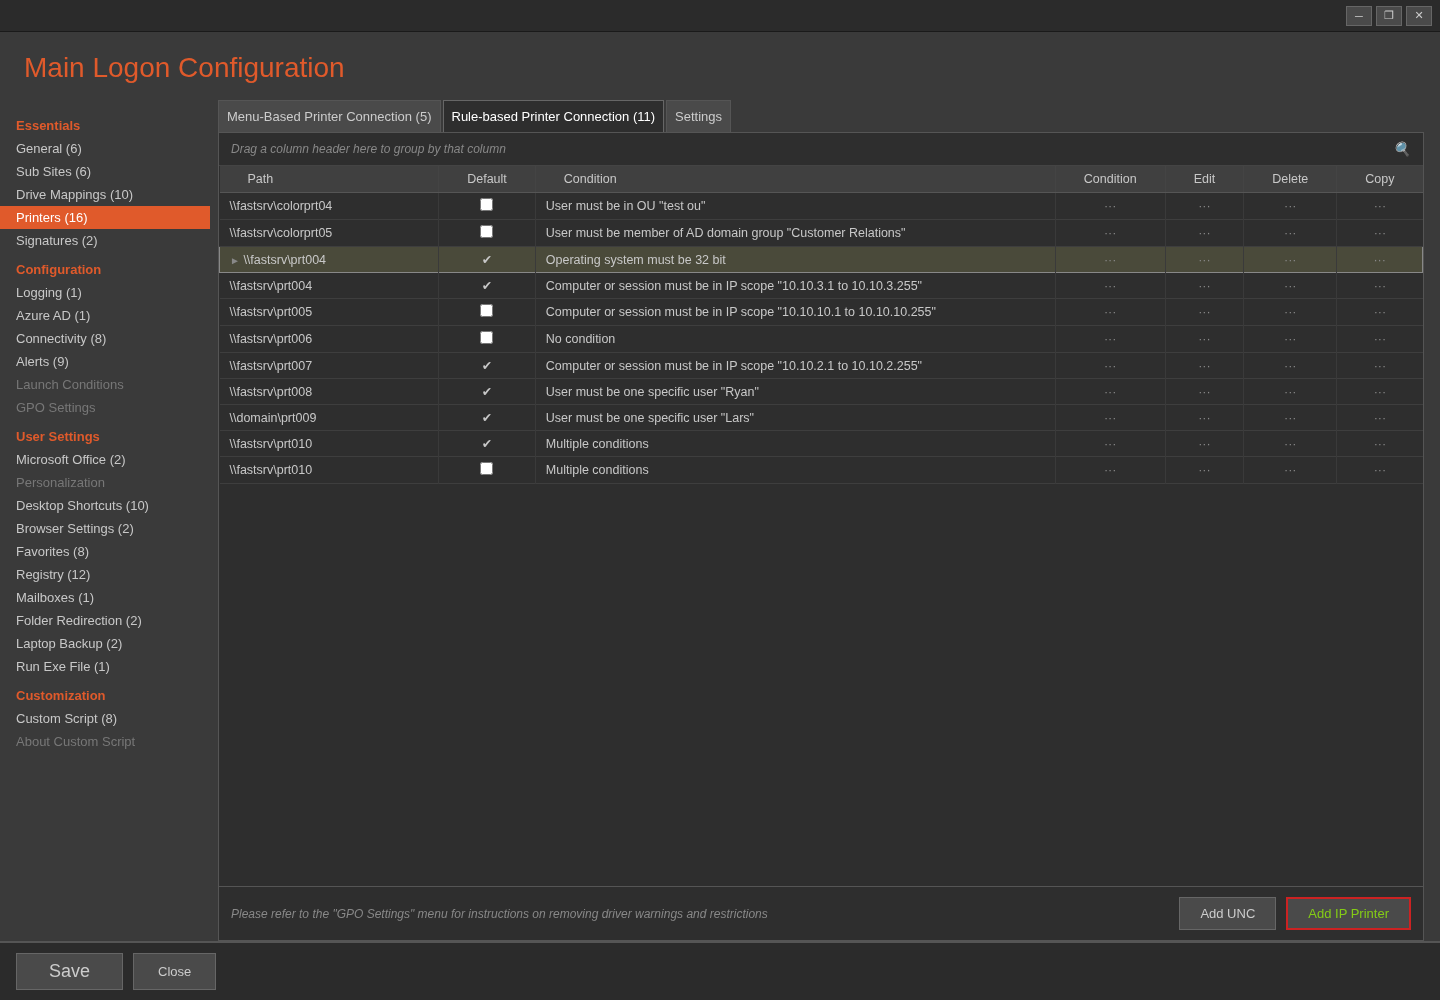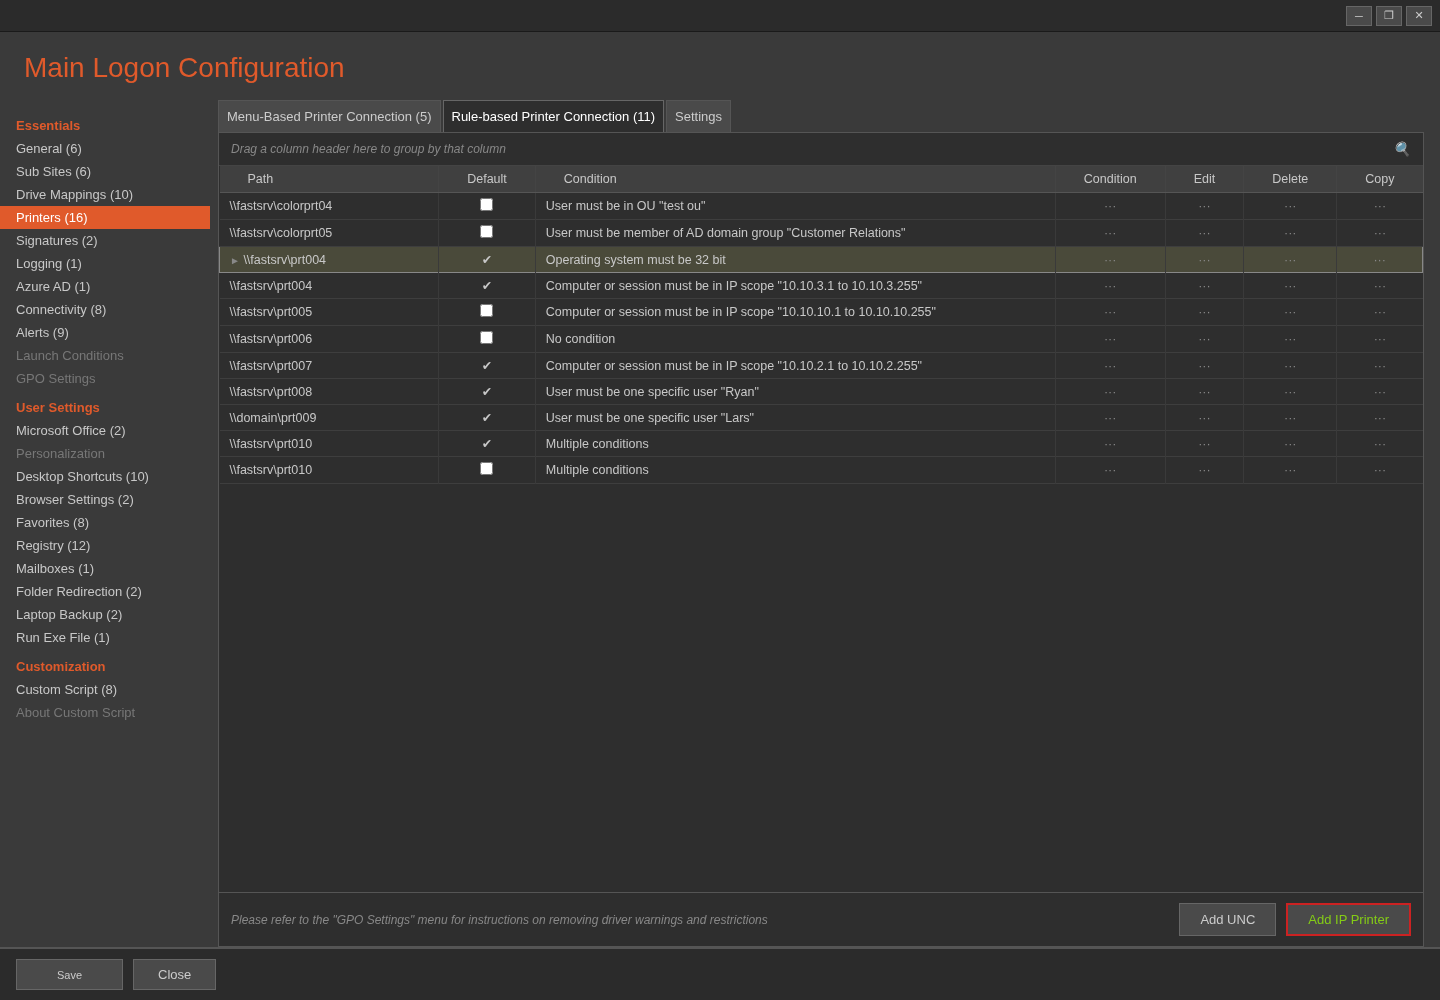--- a/index.html
+++ b/index.html
@@ -252,26 +252,26 @@
       cursor: pointer;
       font-size: 13px;
       text-decoration: none;
     }
     .footer-btn .underline { text-decoration: underline; }
     .footer-right {
       display: flex;
       gap: 10px;
     }
     .footer-save {
-      padding: 7px 40px;
+      padding: 7px 32px;
       border: 1px solid #666;
       background: #4a4a4a;
       color: #ccc;
       cursor: pointer;
-      font-size: 11px;
+      font-size: 18px;
     }
     .footer-close {
       padding: 7px 24px;
       border: 1px solid #666;
       background: #4a4a4a;
       color: #ccc;
       cursor: pointer;
       font-size: 13px;
     }
 
@@ -298,20 +298,21 @@
   <div class="content-area">
 
     <div class="sidebar">
 
     <div class="sidebar-section-title">Essentials</div>
         <div class="sidebar-item">General (6)</div>
         <div class="sidebar-item">Sub Sites (6)</div>
         <div class="sidebar-item">Drive Mappings (10)</div>
         <div class="sidebar-item active">Printers (16)</div>
         <div class="sidebar-item">Signatures (2)</div>
+        <div class="sidebar-section-title">Configuration</div>
         <div class="sidebar-item">Logging (1)</div>
         <div class="sidebar-item">Azure AD (1)</div>
         <div class="sidebar-item">Connectivity (8)</div>
         <div class="sidebar-item">Alerts (9)</div>
         <div class="sidebar-item disabled">Launch Conditions</div>
         <div class="sidebar-item disabled">GPO Settings</div>
         <div class="sidebar-section-title">User Settings</div>
         <div class="sidebar-item">Microsoft Office (2)</div>
         <div class="sidebar-item disabled">Personalization</div>
         <div class="sidebar-item">Desktop Shortcuts (10)</div>

